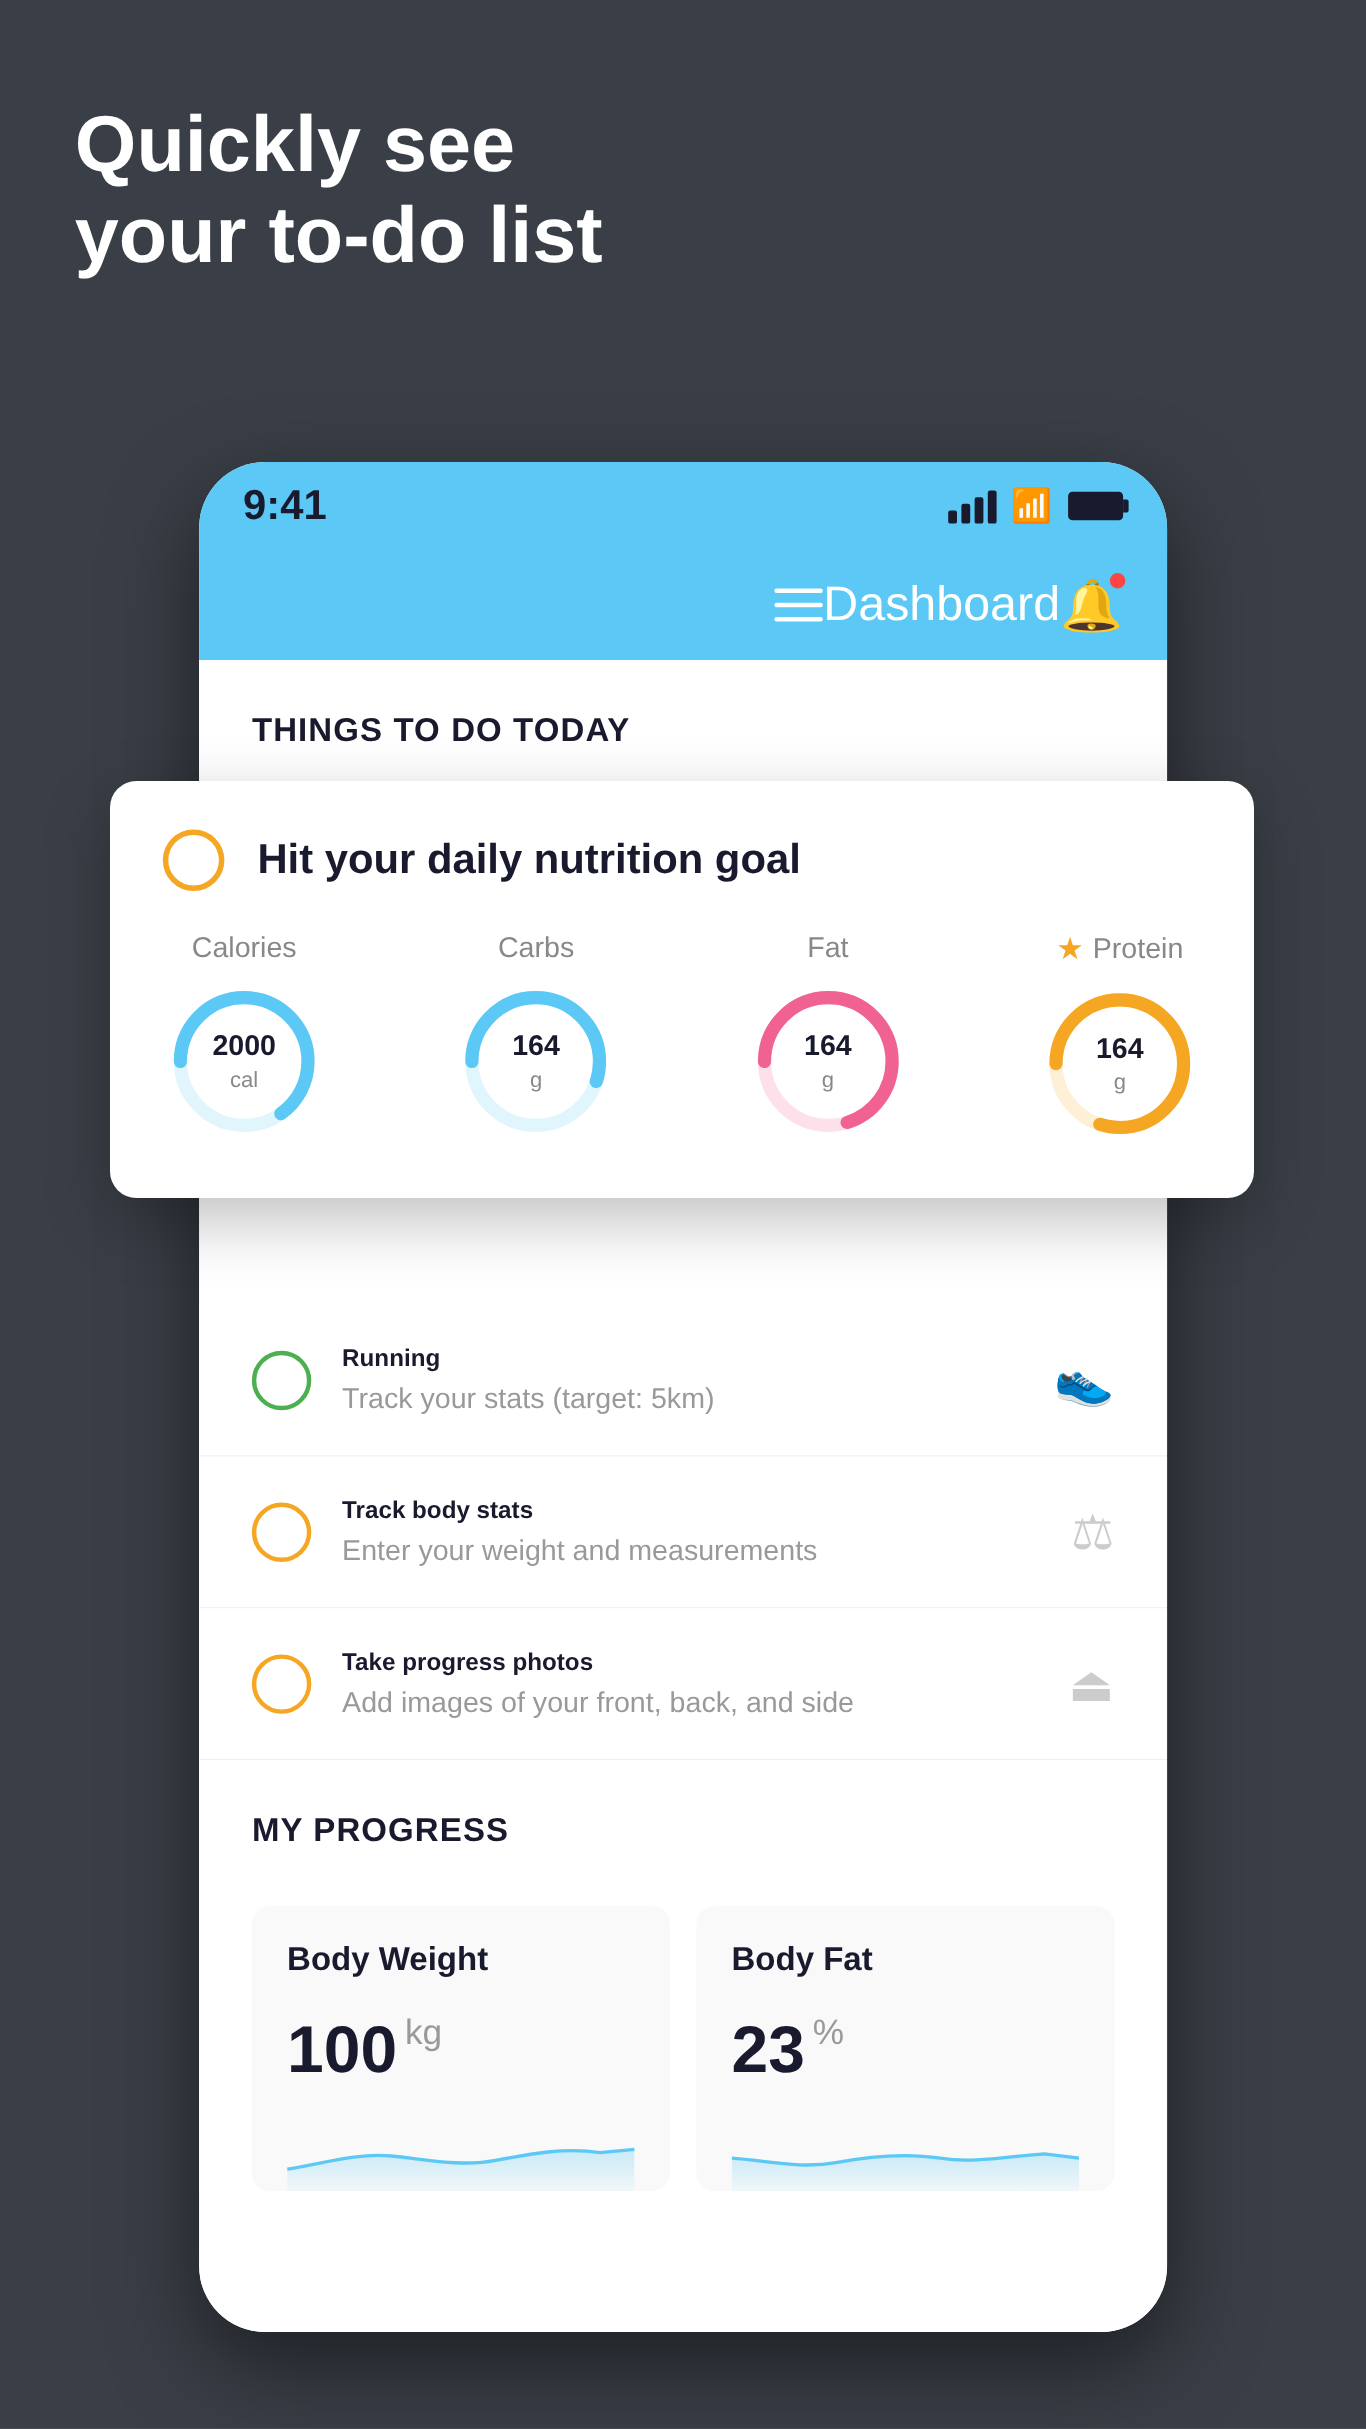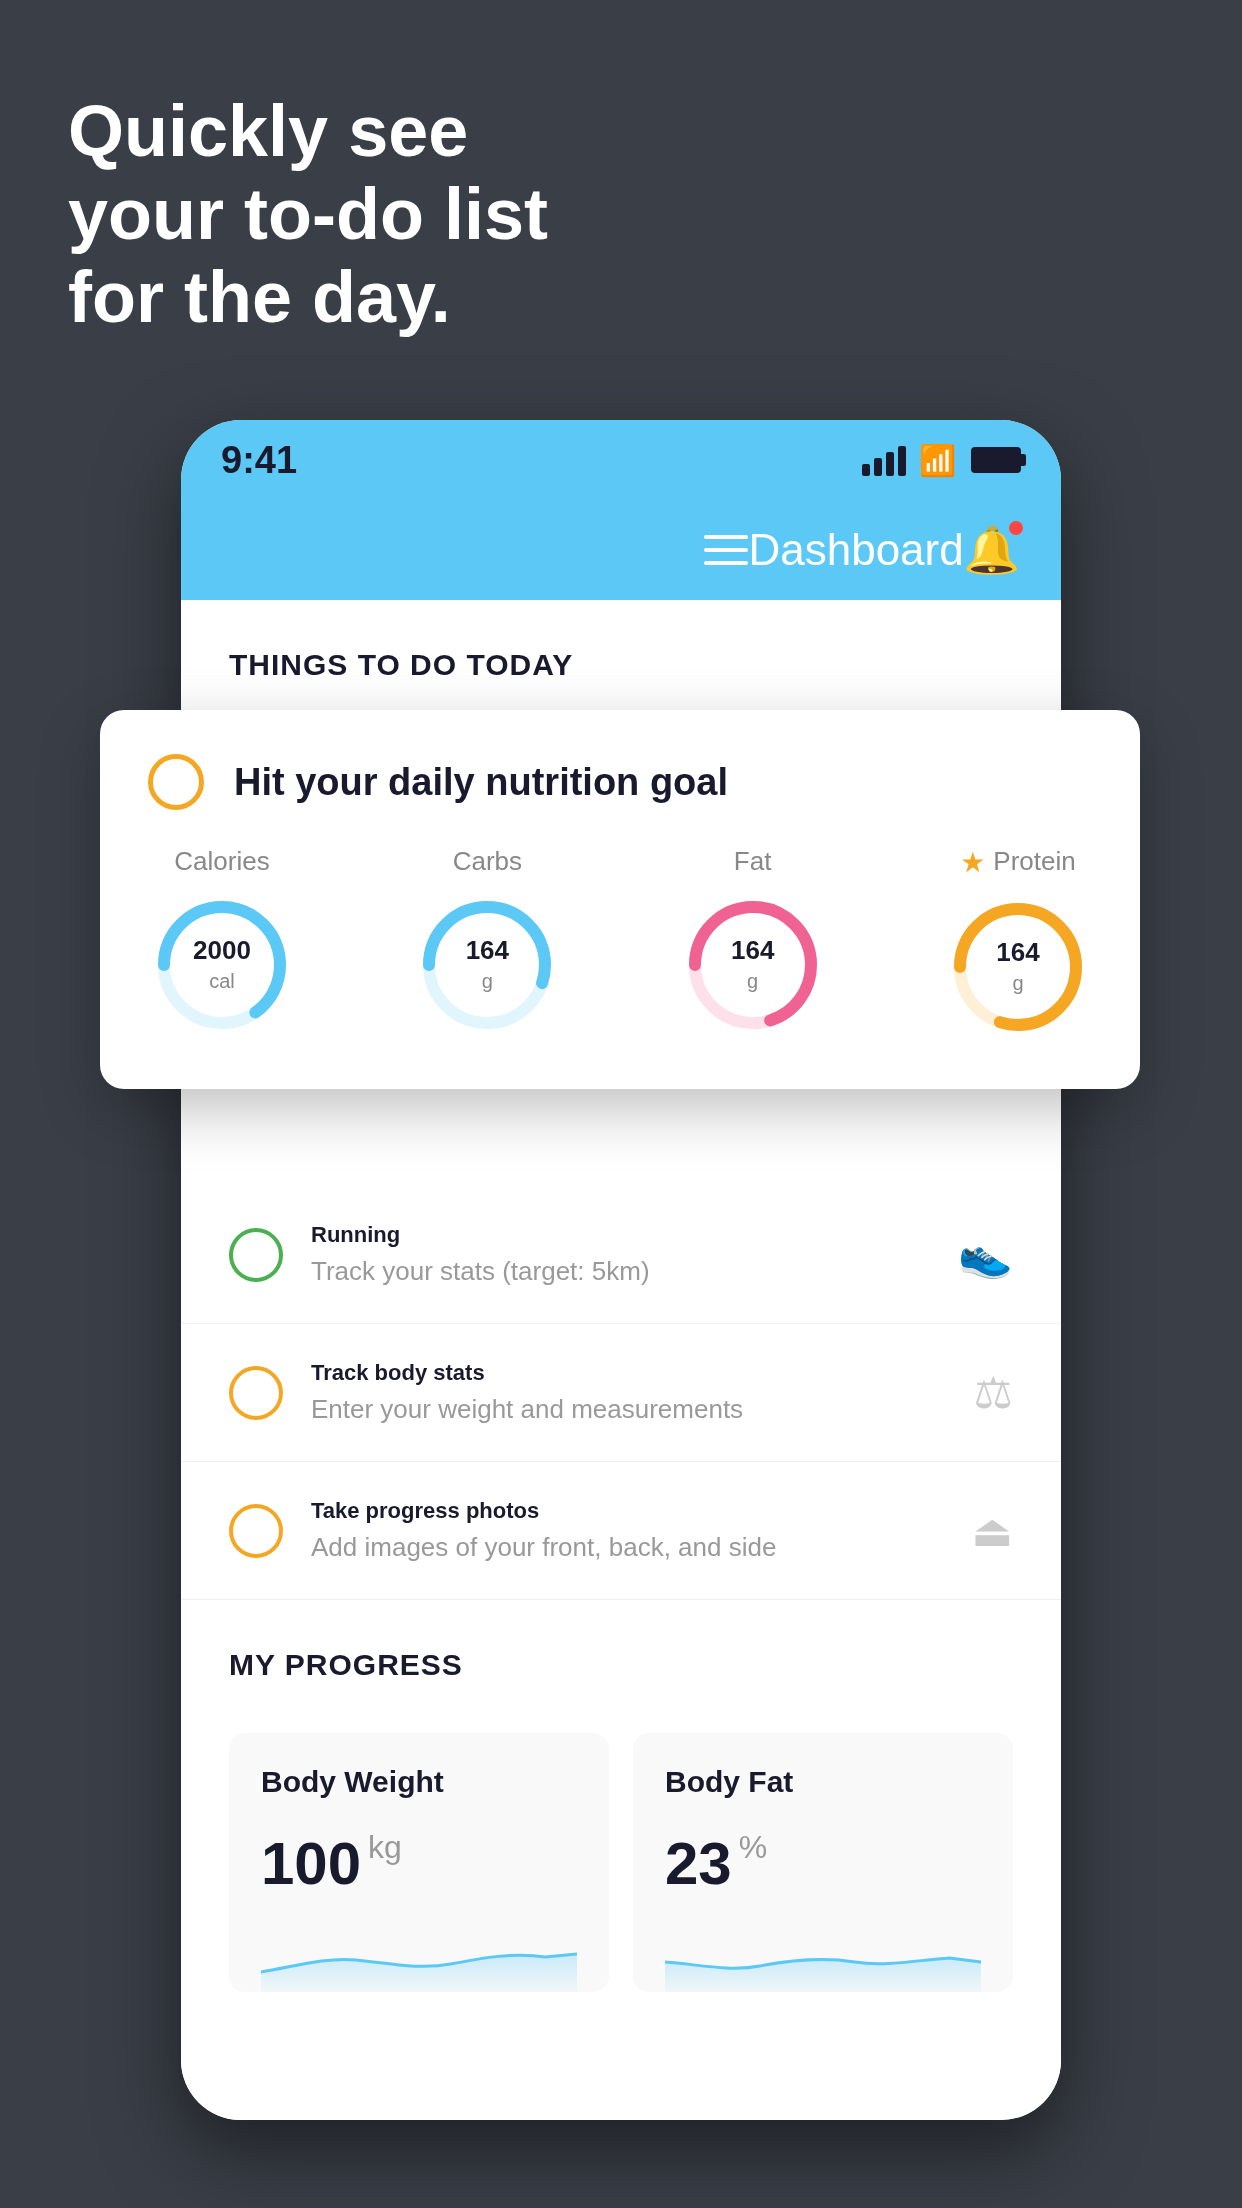--- a/index.html
+++ b/index.html
@@ -200,20 +200,21 @@
     .nutrition-item {
       display: flex;
       flex-direction: column;
       align-items: center;
       gap: 14px;
     }
     .nutrition-label {
       font-size: 26px;
       color: #888;
       display: flex;
+      align-items: center;
       gap: 8px;
     }
     .star-icon {
       color: #f5a623;
       font-size: 28px;
     }
     .circle-chart {
       position: relative;
       width: 148px;
       height: 148px;
@@ -343,21 +344,20 @@
     }
   </style>
 </head>
 <body>
 
 <div class="bg"></div>
 
 <div class="hero-text">
   <div>Quickly see</div>
   <div>your to-do list</div>
-  <div>for the day.</div>
 </div>
 
 <div class="phone">
 
   <div class="status-bar">
     <span class="status-time">9:41</span>
     <div class="status-icons">
       <div class="signal-bars">
         <div class="signal-bar" style="height:12px"></div>
         <div class="signal-bar" style="height:18px"></div>

